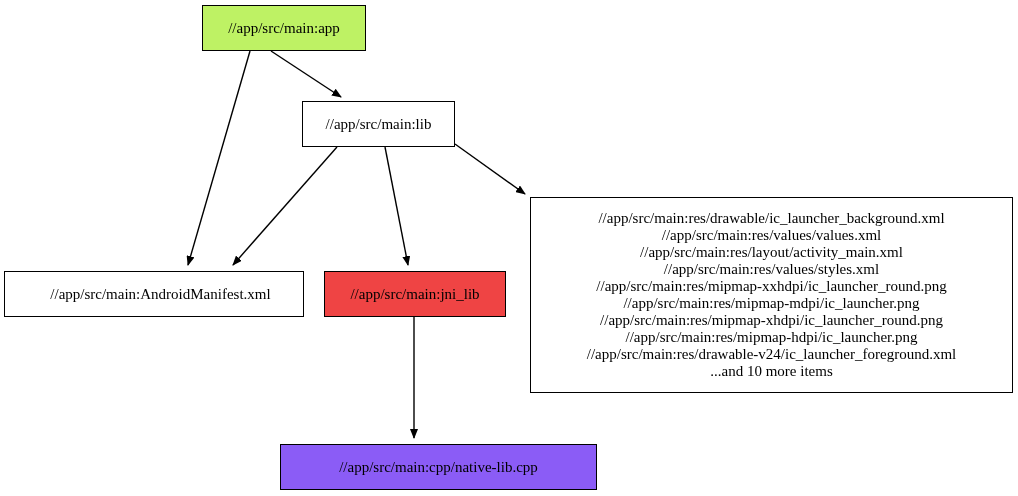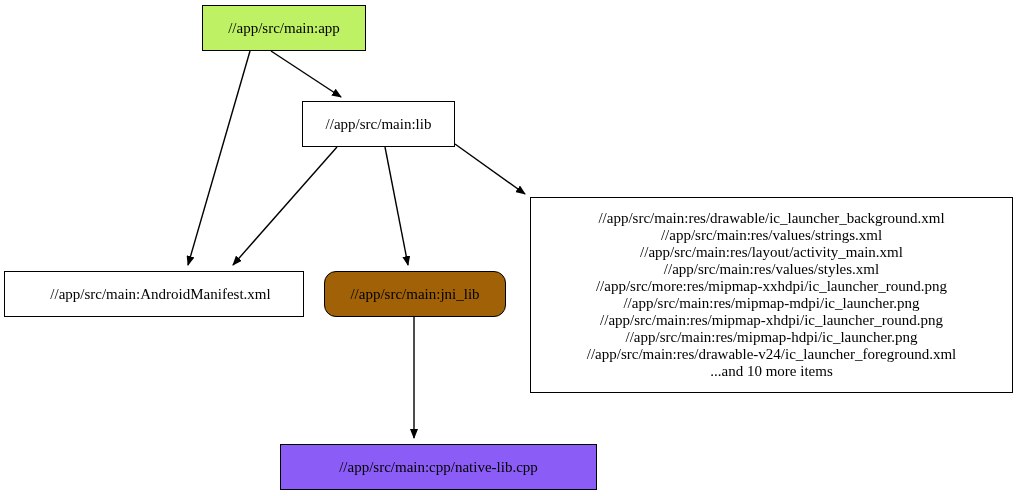--- a/index.html
+++ b/index.html
@@ -82,34 +82,34 @@
   </div>
 
   <div class="node" style="left: 302px; top: 101px; width: 153px; height: 46px; border-color: rgb(0, 0, 0); background: rgb(255, 255, 255);">
     <span class="label">//app/src/main:lib</span>
   </div>
 
   <div class="node" style="left: 4px; top: 271px; width: 300px; height: 46px; border-color: rgb(0, 0, 0); background: rgb(255, 255, 255); padding-left: 13px;">
     <span class="label">//app/src/main:AndroidManifest.xml</span>
   </div>
 
-  <div class="node" style="left: 324px; top: 271px; width: 182px; height: 46px; border-color: rgb(0, 0, 0); background: #a16207; border-radius: 12px;">
+  <div class="node" style="left: 324px; top: 271px; width: 182px; height: 46px; border-color: rgb(0, 0, 0); background: #ef4444;">
     <span class="label">//app/src/main:jni_lib</span>
   </div>
 
   <div class="node" style="left: 280px; top: 444px; width: 317px; height: 46px; border-color: rgb(0, 0, 0); background: #8b5cf6;">
     <span class="label">//app/src/main:cpp/native-lib.cpp</span>
   </div>
 
   <div class="node multiline" style="left: 530px; top: 197px; width: 483px; height: 196px; border-color: rgb(0, 0, 0); background: rgb(255, 255, 255);">
       <span class="line">//app/src/main:res/drawable/ic_launcher_background.xml</span>
-      <span class="line">//app/src/main:res/values/strings.xml</span>
+      <span class="line">//app/src/main:res/values/values.xml</span>
       <span class="line">//app/src/main:res/layout/activity_main.xml</span>
       <span class="line">//app/src/main:res/values/styles.xml</span>
-      <span class="line">//app/src/more:res/mipmap-xxhdpi/ic_launcher_round.png</span>
+      <span class="line">//app/src/main:res/mipmap-xxhdpi/ic_launcher_round.png</span>
       <span class="line">//app/src/main:res/mipmap-mdpi/ic_launcher.png</span>
       <span class="line">//app/src/main:res/mipmap-xhdpi/ic_launcher_round.png</span>
       <span class="line">//app/src/main:res/mipmap-hdpi/ic_launcher.png</span>
       <span class="line">//app/src/main:res/drawable-v24/ic_launcher_foreground.xml</span>
       <span class="line">...and 10 more items</span>
     </div>
 
 </div>
 
 </body></html>

